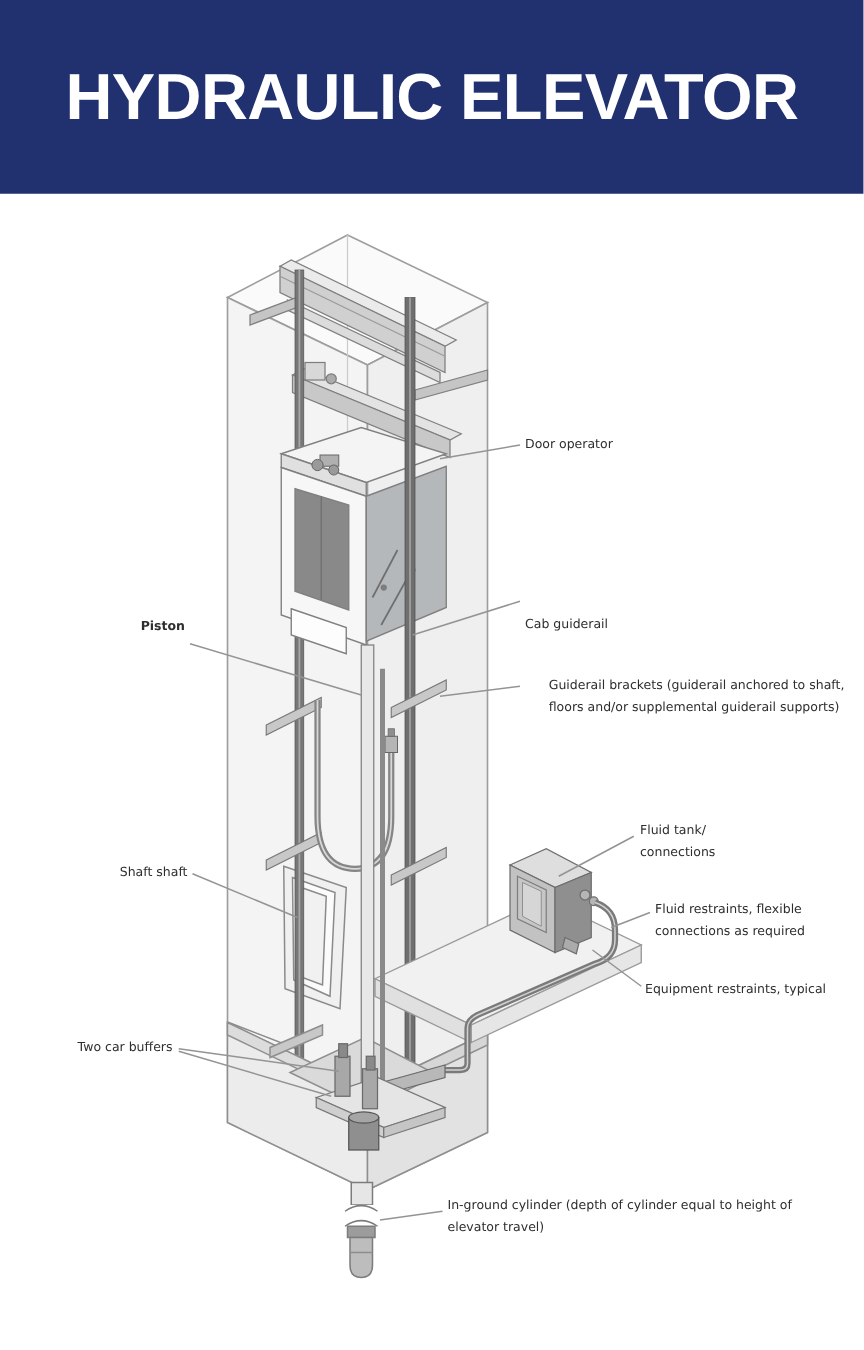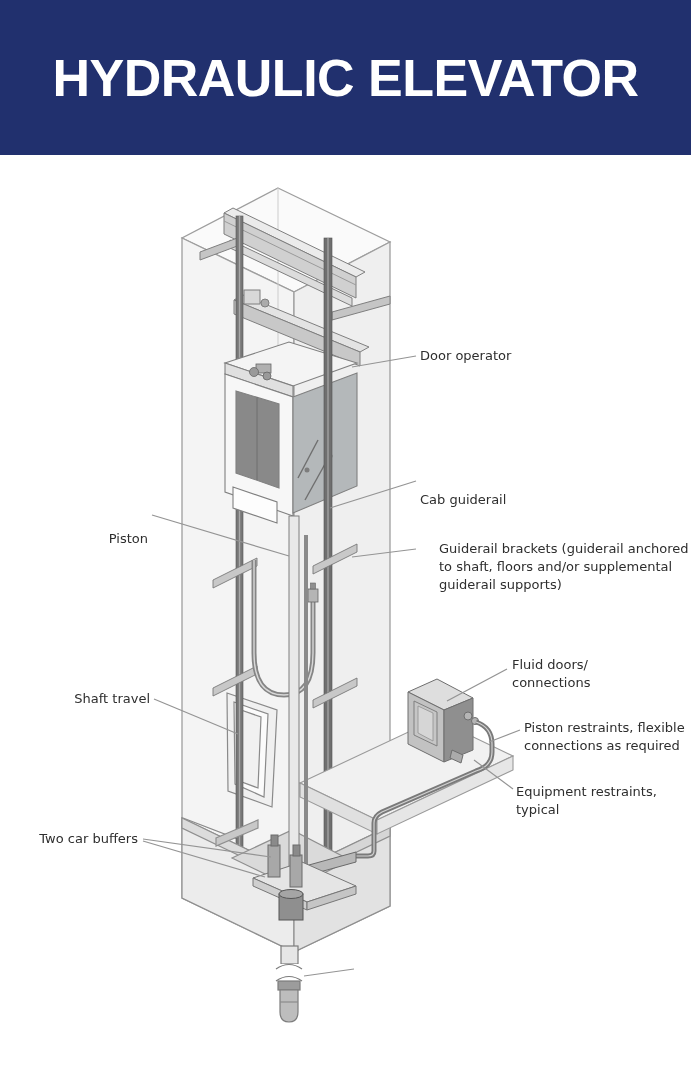--- a/index.html
+++ b/index.html
@@ -3,21 +3,21 @@
 <meta charset="utf-8">
 <style>
   html,body{margin:0;padding:0;background:#ffffff;}
   .page{position:relative;width:691px;height:1080px;background:#ffffff;overflow:hidden;
         font-family:"DejaVu Sans",sans-serif;}
   .banner{position:absolute;left:0;top:0;width:691px;height:155px;background:#21306e;
           display:flex;flex-direction:row;justify-content:center;align-items:center;z-index:3;}
   .banner-line{color:#ffffff;font-family:"Liberation Sans",sans-serif;font-weight:bold;
                font-size:52px;line-height:58px;letter-spacing:-0.5px;white-space:nowrap;}
   .diagram-svg{position:absolute;left:0;top:0;width:691px;height:1080px;z-index:1;}
-  .lbl{position:absolute;z-index:2;font-size:13px;line-height:18px;color:#2e2e2e;}
+  .lbl{position:absolute;z-index:2;font-size:10px;line-height:18px;color:#2e2e2e;}
   .lbl.right{text-align:right;white-space:nowrap;}
 </style>
 </head>
 <body>
 
 <div class="page">
 
   <header class="banner">
     <div class="banner-line">HYDRAULIC ELEVATOR</div>
   </header>
@@ -175,24 +175,25 @@
       <line x1="520" y1="730" x2="489" y2="742"></line>
       <line x1="513" y1="789" x2="474" y2="760"></line>
       <line x1="143" y1="839" x2="271" y2="857"></line>
       <line x1="143" y1="841" x2="265" y2="877"></line>
       <line x1="354" y1="969" x2="304" y2="976"></line>
     </g>
   </svg>
 
   <div class="lbl" style="left:420px;top:347px;">Door operator</div>
   <div class="lbl" style="left:420px;top:491px;">Cab guiderail</div>
-  <div class="lbl right" style="right:543px;top:530px;">Piston</div>
+  <div class="lbl right" style="right:543px;top:493px;font-weight:bold;">Piston</div>
   <div class="lbl" style="left:439px;top:540px;width:262px;">Guiderail brackets (guiderail anchored to shaft, floors and/or supplemental guiderail supports)</div>
   <div class="lbl" style="left:512px;top:656px;">
-    <div>Fluid doors/</div>
+    <div>Fluid tank/</div>
     <div>connections</div>
   </div>
-  <div class="lbl right" style="right:541px;top:690px;">Shaft travel</div>
-  <div class="lbl" style="left:524px;top:719px;width:168px;">Piston restraints, flexible connections as required</div>
+  <div class="lbl right" style="right:541px;top:690px;">Shaft shaft</div>
+  <div class="lbl" style="left:524px;top:719px;width:168px;">Fluid restraints, flexible connections as required</div>
   <div class="lbl" style="left:516px;top:783px;width:180px;">Equipment restraints, typical</div>
   <div class="lbl right" style="right:553px;top:830px;margin-left:41px;">Two car buffers</div>
+  <div class="lbl" style="left:358px;top:956px;width:315px;">In-ground cylinder (depth of cylinder equal to height of elevator travel)</div>
 
 </div>
 
 </body></html>

